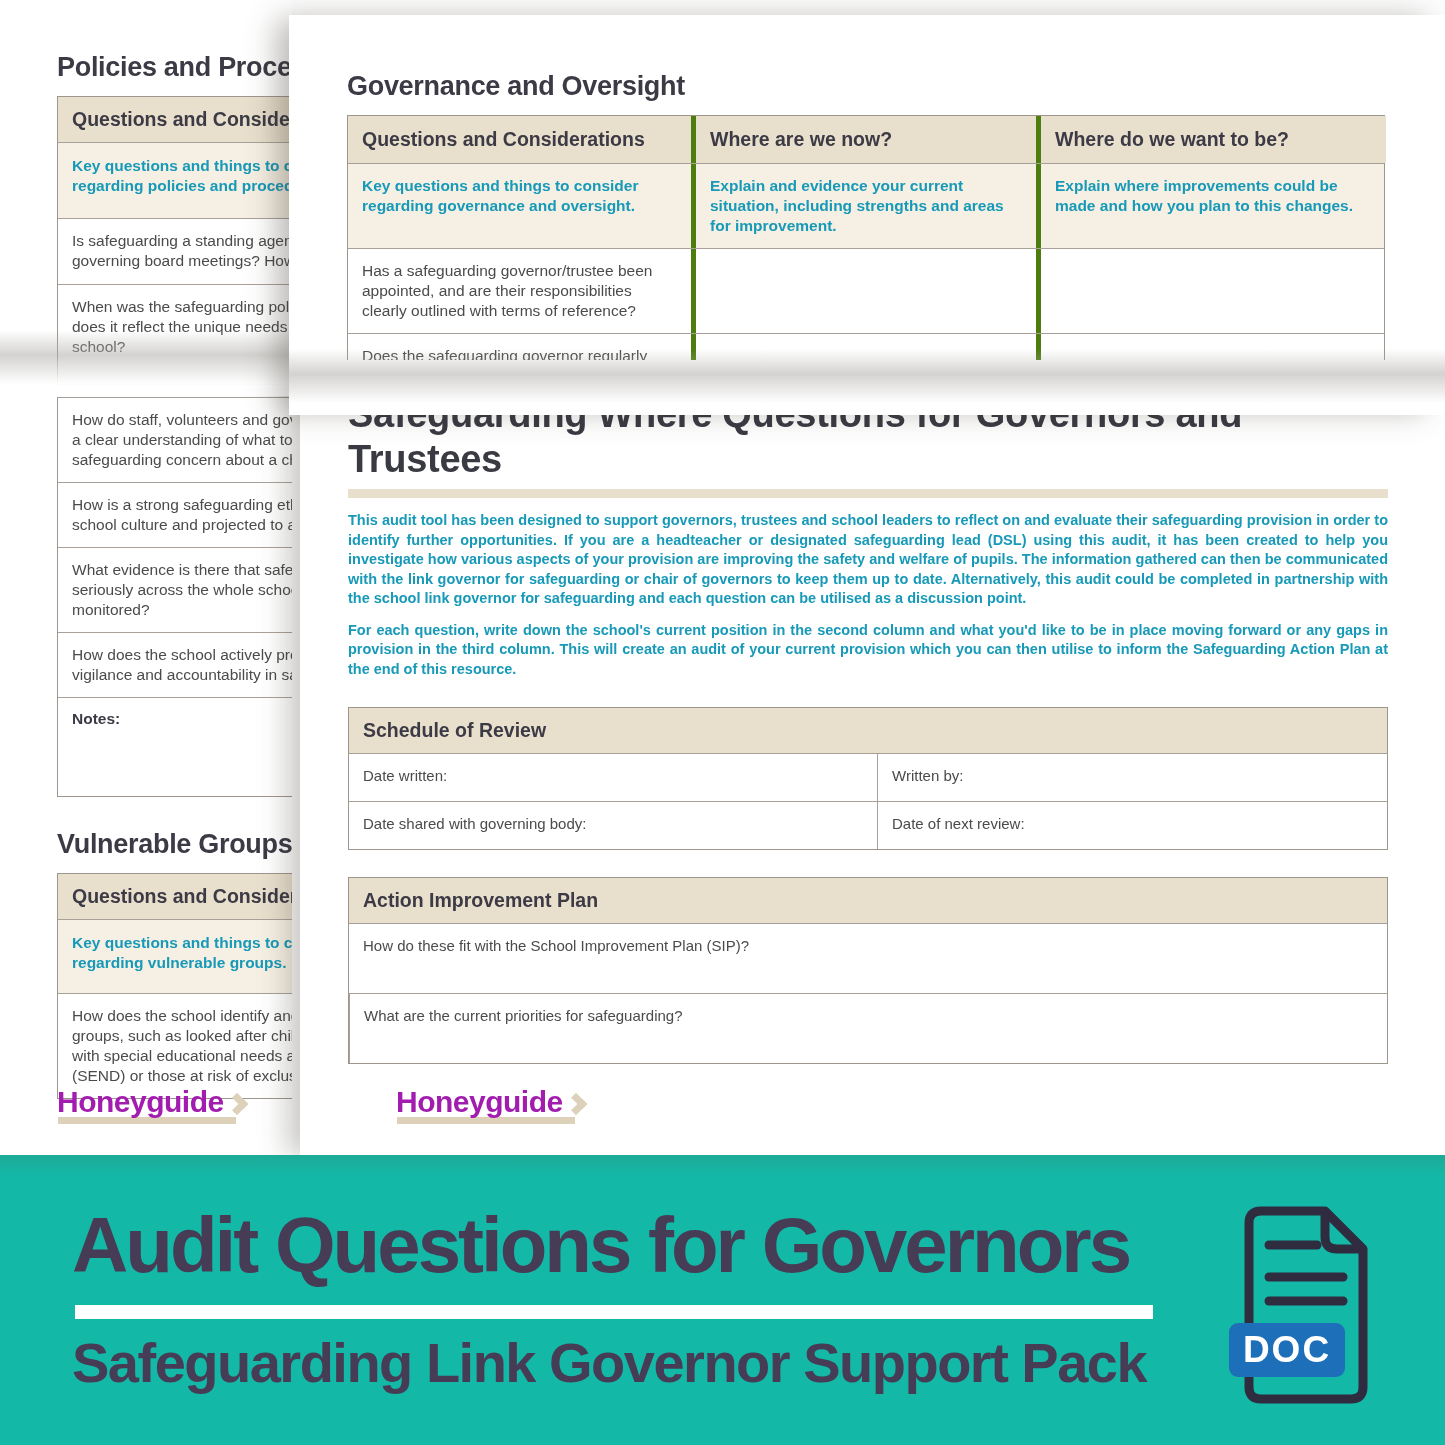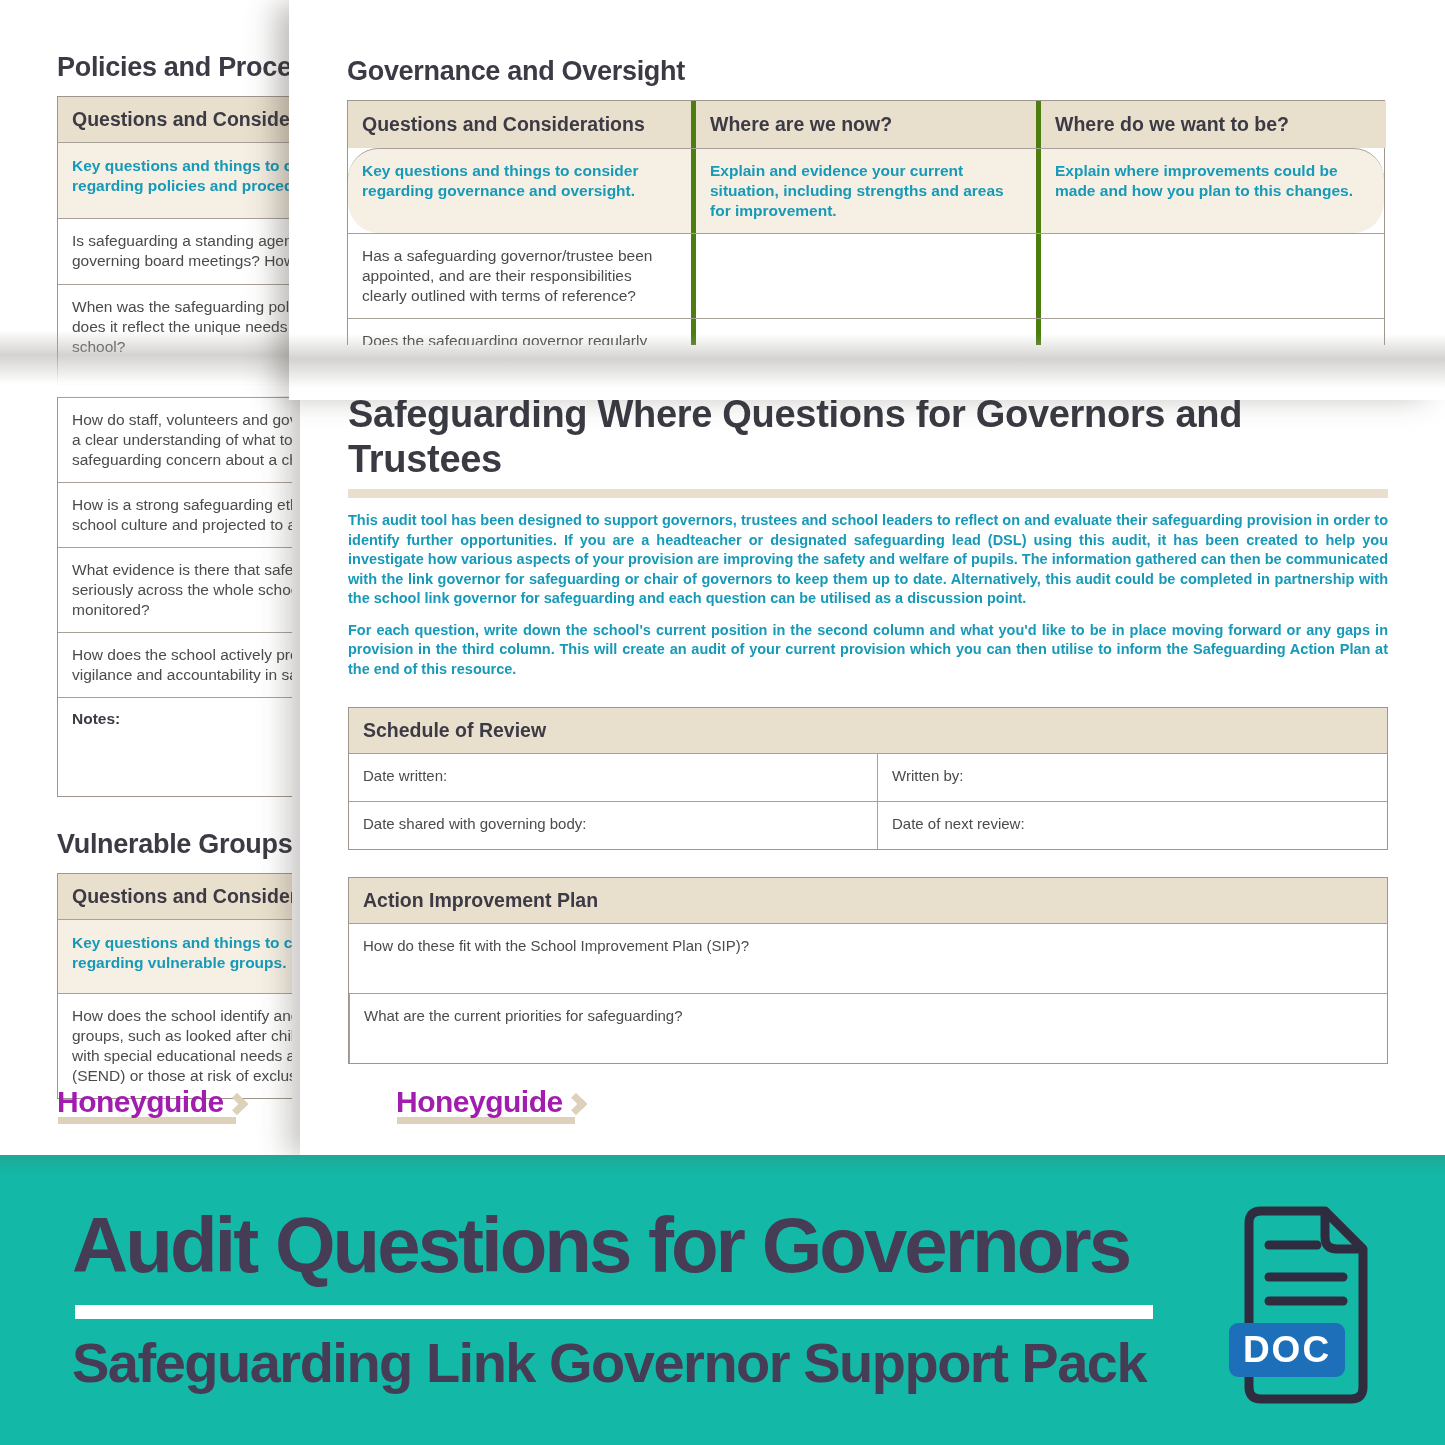--- a/index.html
+++ b/index.html
@@ -26,21 +26,21 @@
   }
   .inner-left { position:absolute; left:57px; top:0; width:648px; }
   .sec-heading { font-size:27px; font-weight:bold; color:#3b3a45; letter-spacing:-0.3px; }
 
   
   .page-left-bottom { left:0; top:397px; width:292px; height:758px; z-index:1; overflow:hidden; }
 
   .notes-cell { color:#3b3a45; font-weight:bold; font-size:15.5px; padding:12px 14px; min-height:99px; }
 
   
-  .page-top { left:289px; top:0; width:1156px; height:400px; z-index:4; overflow:hidden;
+  .page-top { left:289px; top:15px; width:1156px; height:400px; z-index:4; overflow:hidden;
               box-shadow:-16px 0 28px -4px rgba(60,55,45,0.35); }
   .inner-top { position:absolute; left:58px; top:0; width:1098px; height:345px; overflow:hidden; }
   .gov-grid { display:grid; grid-template-columns:343px 345px 350px; }
   .gcell { padding:12px 14px; }
   .gcell + .gcell { border-left:5px solid #4d7c0f; }
 
   
   .page-front { left:300px; top:345px; width:1145px; height:810px; z-index:2;
                 box-shadow:-14px 0 26px rgba(60,55,45,0.25); }
   .inner-front { position:absolute; left:48px; top:0; width:1040px; }
@@ -128,21 +128,21 @@
 
   <div class="page page-top">
     <div class="inner-top">
       <div class="sec-heading" style="margin-top:56px;">Governance and Oversight</div>
       <div class="tbl" style="margin-top:13px; width:1038px;">
         <div class="row gov-grid">
           <div class="gcell th-row" style="border:none;">Questions and Considerations</div>
           <div class="gcell th-row" style="border-top:none;">Where are we now?</div>
           <div class="gcell th-row" style="border-top:none;">Where do we want to be?</div>
         </div>
-        <div class="row gov-grid" style="background:#f6f0e4; min-height:77px;border-radius:31px;">
+        <div class="row gov-grid" style="background:#f6f0e4; min-height:77px;">
           <div class="gcell key-row" style="border-top:none; background:none; padding:12px 14px;">Key questions and things to consider regarding governance and oversight.</div>
           <div class="gcell key-row" style="border-top:none; background:none; padding:12px 14px;">Explain and evidence your current situation, including strengths and areas for improvement.</div>
           <div class="gcell key-row" style="border-top:none; background:none; padding:12px 14px;">Explain where improvements could be made and how you plan to this changes.</div>
         </div>
         <div class="row gov-grid" style="min-height:72px;">
           <div class="gcell q-row" style="border-top:none; padding:12px 14px;">Has a safeguarding governor/trustee been appointed, and are their responsibilities clearly outlined with terms of reference?</div>
           <div class="gcell"></div>
           <div class="gcell"></div>
         </div>
         <div class="row gov-grid" style="min-height:90px;">

